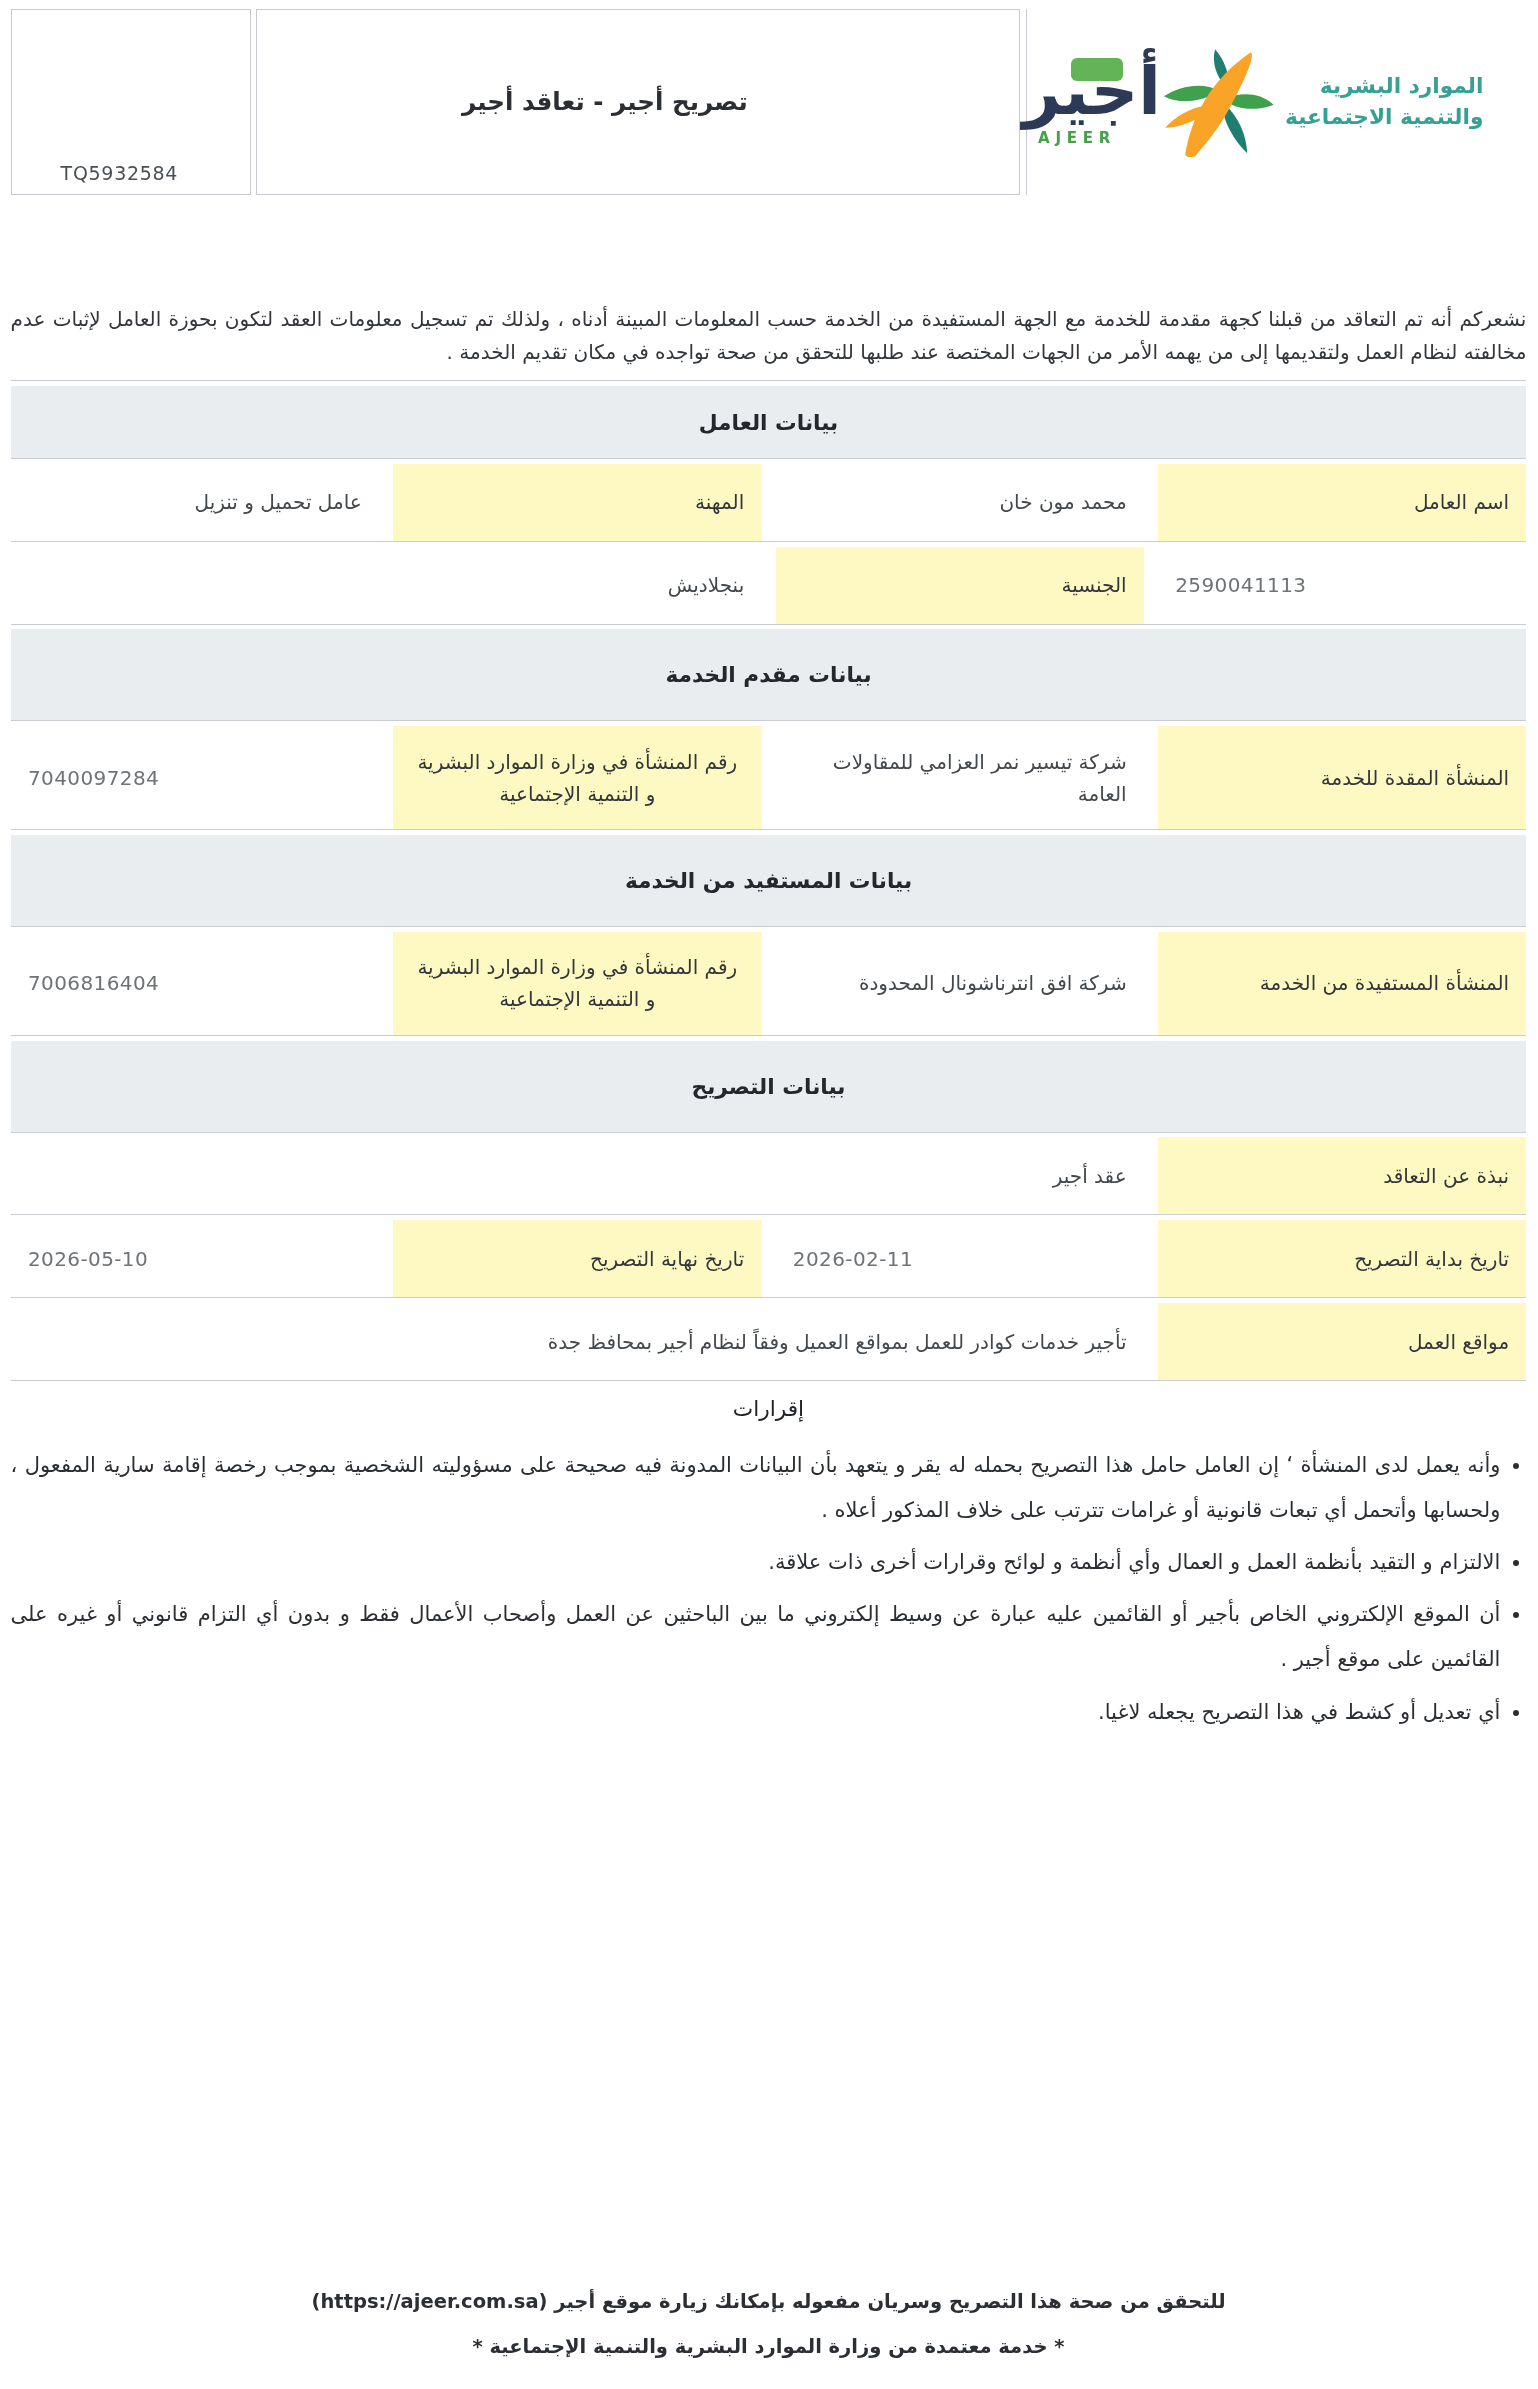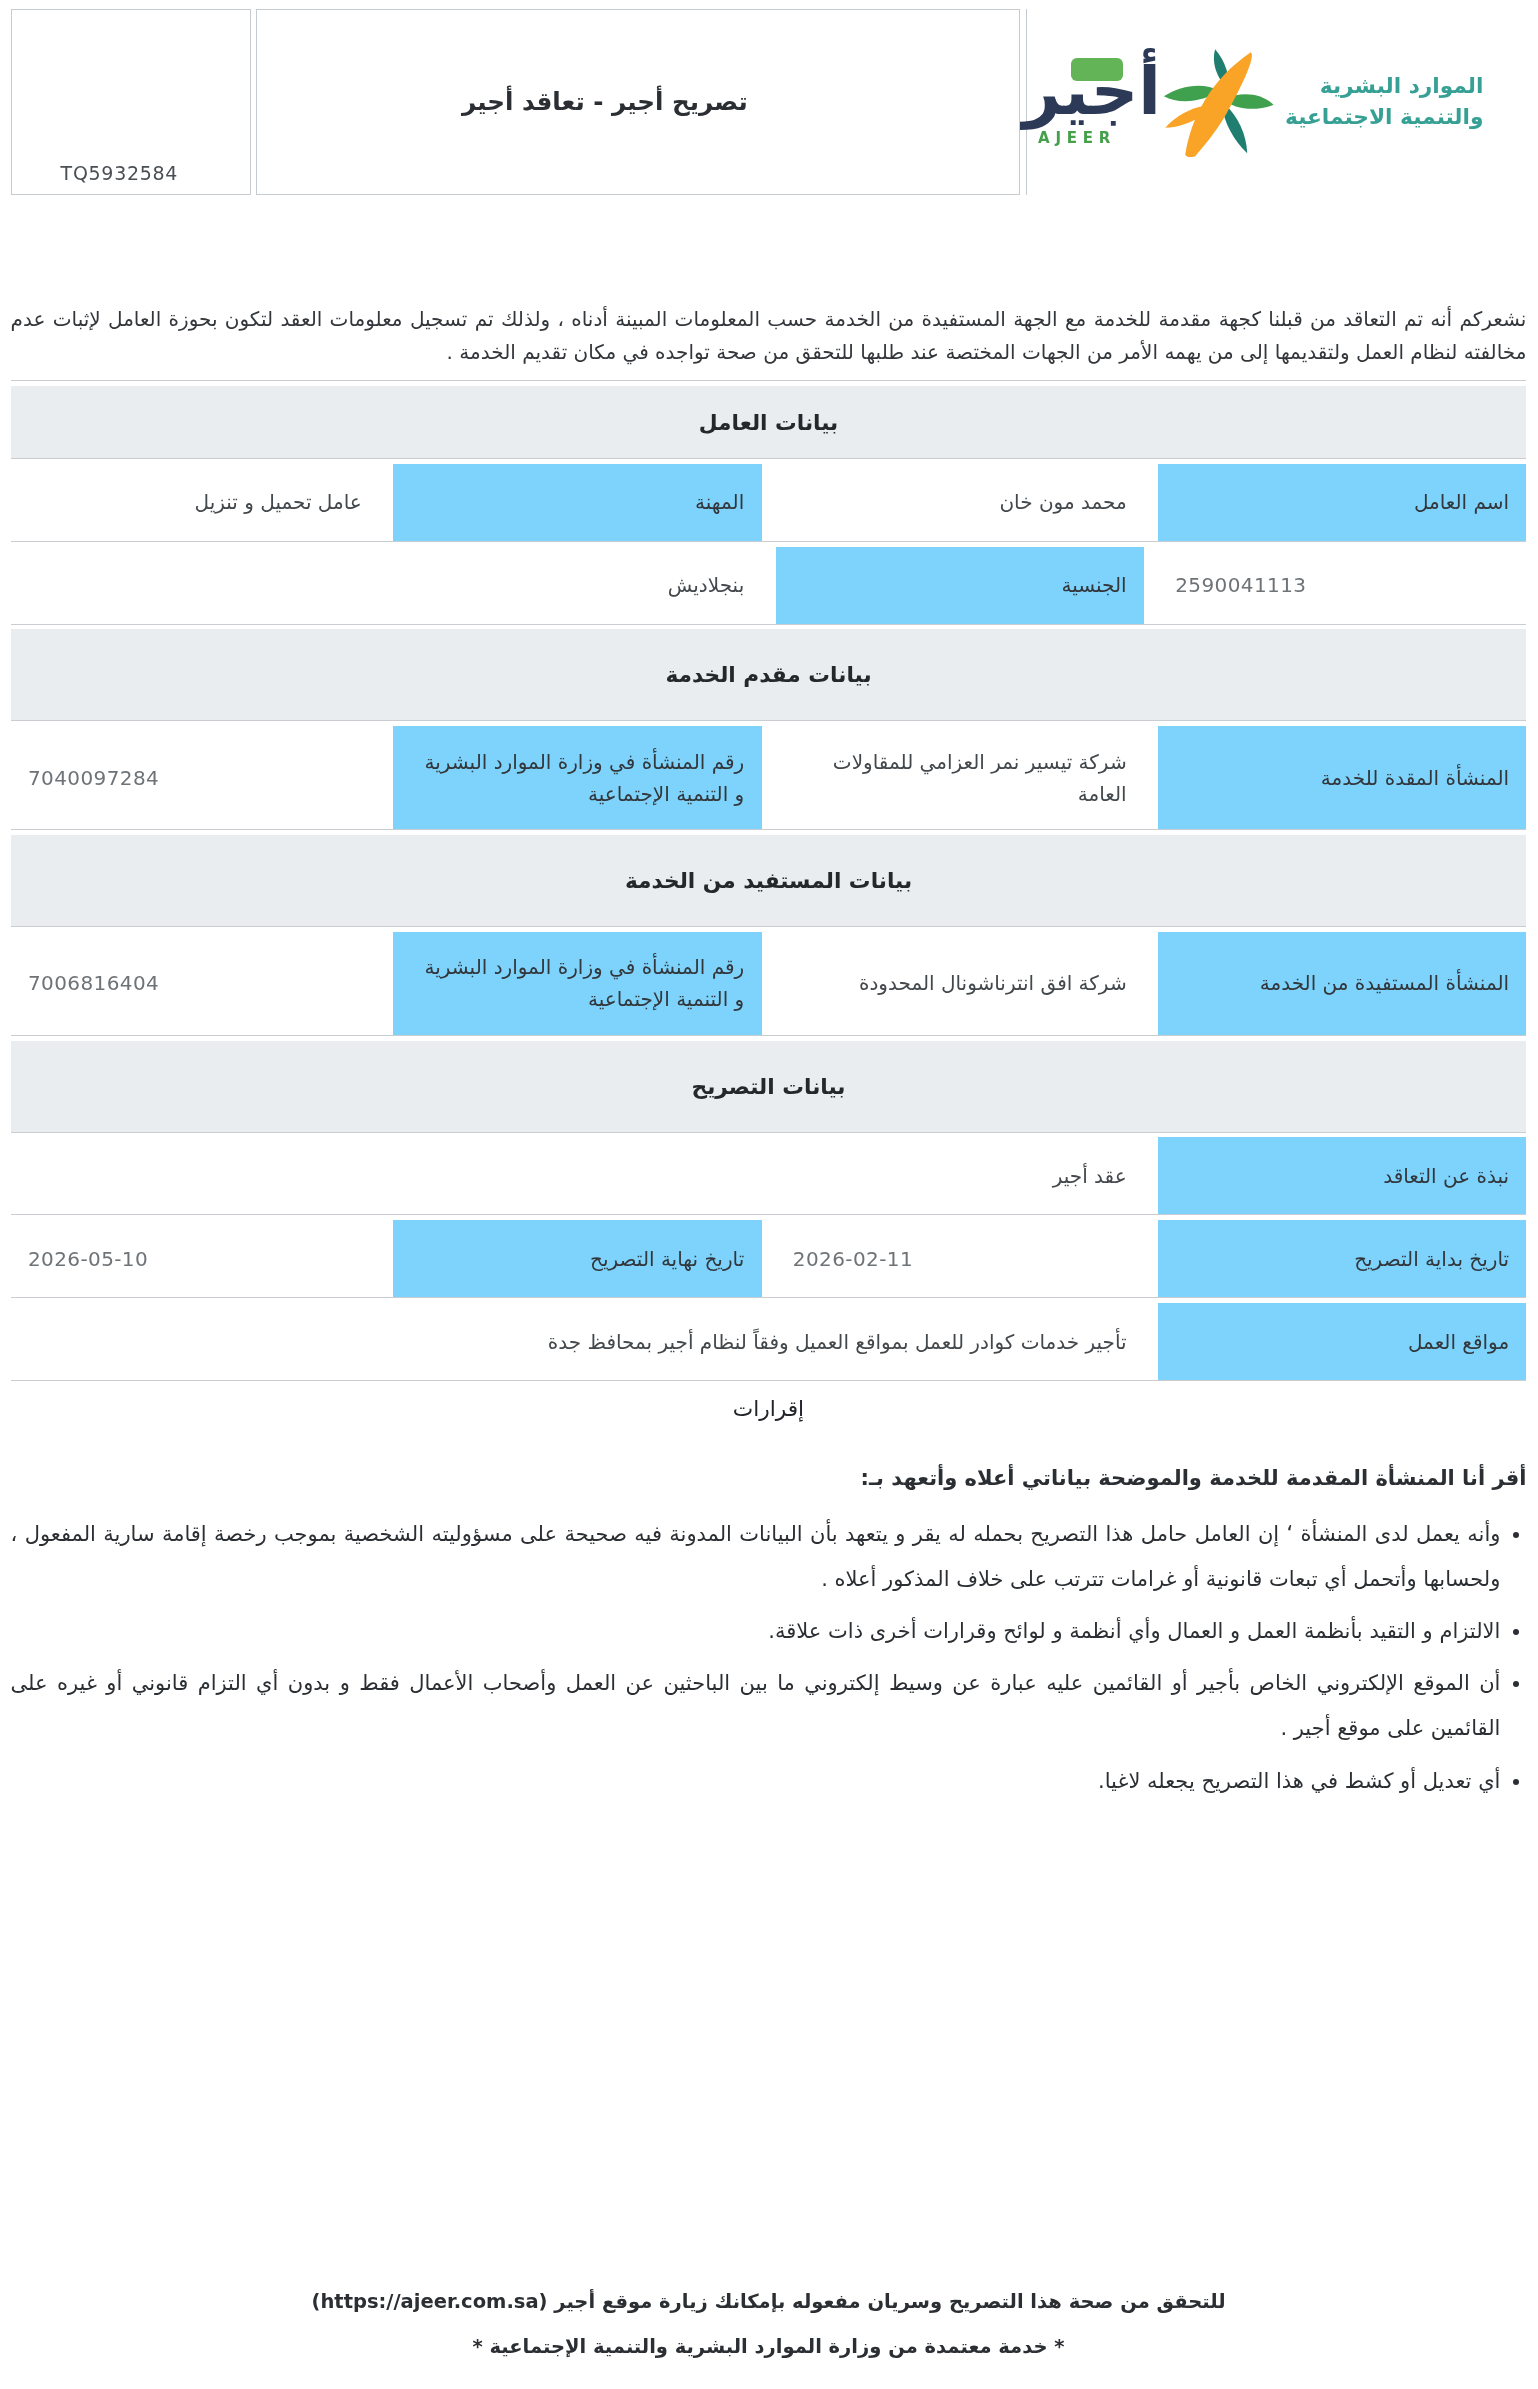--- a/index.html
+++ b/index.html
@@ -142,21 +142,21 @@
     height: 5.8px;
     border-top: 1.4px solid #c9cdd1;
   }
   .cell {
     display: flex;
     align-items: center;
     padding: 5.8px 17.3px;
     font-size: 20px;
     line-height: 1.6;
   }
-  .lbl { background: #7dd3fc; color: #33373b; }
+  .lbl { background: #fef9c3; color: #33373b; text-align: center; }
   .val { background: #ffffff; color: #43484c; }
   .num { color: #6e7377; letter-spacing: 0.4px; direction: ltr; justify-content: flex-start; }
   .sec {
     grid-column: 1 / -1;
     background: #e9edef;
     display: flex;
     align-items: center;
     justify-content: center;
     font-size: 21.7px;
     font-weight: bold;
@@ -299,21 +299,20 @@
     <div class="cell val num h-row">2026-05-10</div>
 
     <div class="sep"></div>
     <div class="cell lbl h-row">مواقع العمل</div>
     <div class="cell val span3 h-row">تأجير خدمات كوادر للعمل بمواقع العميل وفقاً لنظام أجير بمحافظ جدة</div>
 
     <div class="sep"></div>
   </div>
 
   <div class="decl-title">إقرارات</div>
-  <div class="decl-intro">أقر أنا المنشأة المقدمة للخدمة والموضحة بياناتي أعلاه وأتعهد بـ:</div>
   <ul class="decl-list">
     <li>وأنه يعمل لدى المنشأة ‘ إن العامل حامل هذا التصريح بحمله له يقر و يتعهد بأن البيانات المدونة فيه صحيحة على مسؤوليته الشخصية بموجب رخصة إقامة سارية المفعول ، ولحسابها وأتحمل أي تبعات قانونية أو غرامات تترتب على خلاف المذكور أعلاه .</li>
     <li>الالتزام و التقيد بأنظمة العمل و العمال وأي أنظمة و لوائح وقرارات أخرى ذات علاقة.</li>
     <li>أن الموقع الإلكتروني الخاص بأجير أو القائمين عليه عبارة عن وسيط إلكتروني ما بين الباحثين عن العمل وأصحاب الأعمال فقط و بدون أي التزام قانوني أو غيره على القائمين على موقع أجير .</li>
     <li>أي تعديل أو كشط في هذا التصريح يجعله لاغيا.</li>
   </ul>
 
   <div class="spacer"></div>
 
   <div class="footer">

